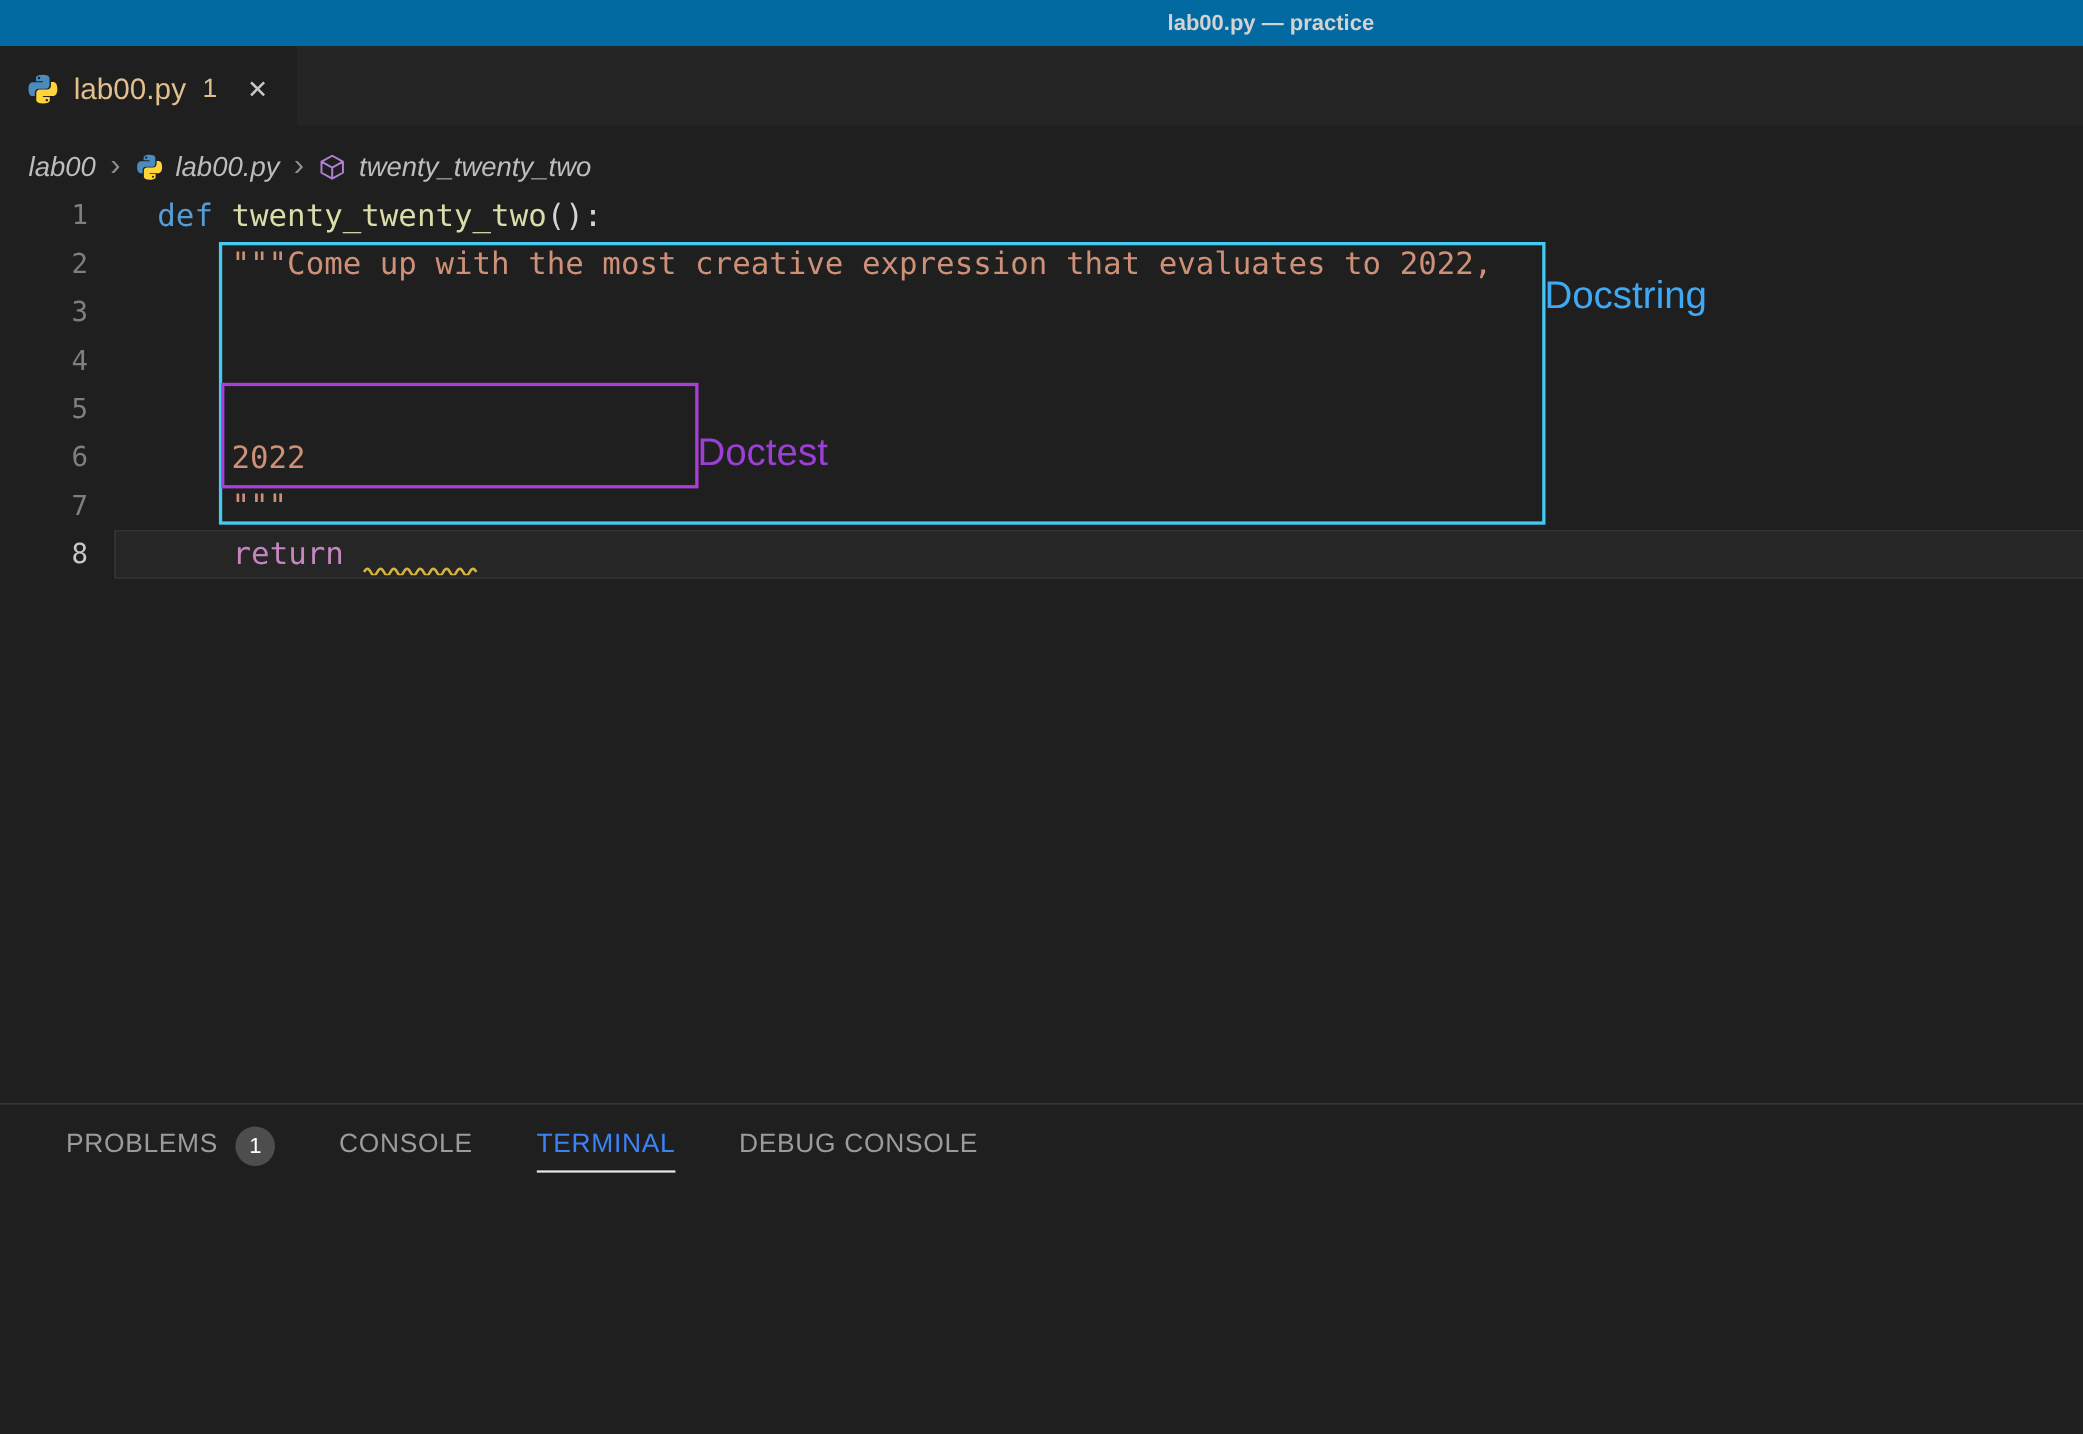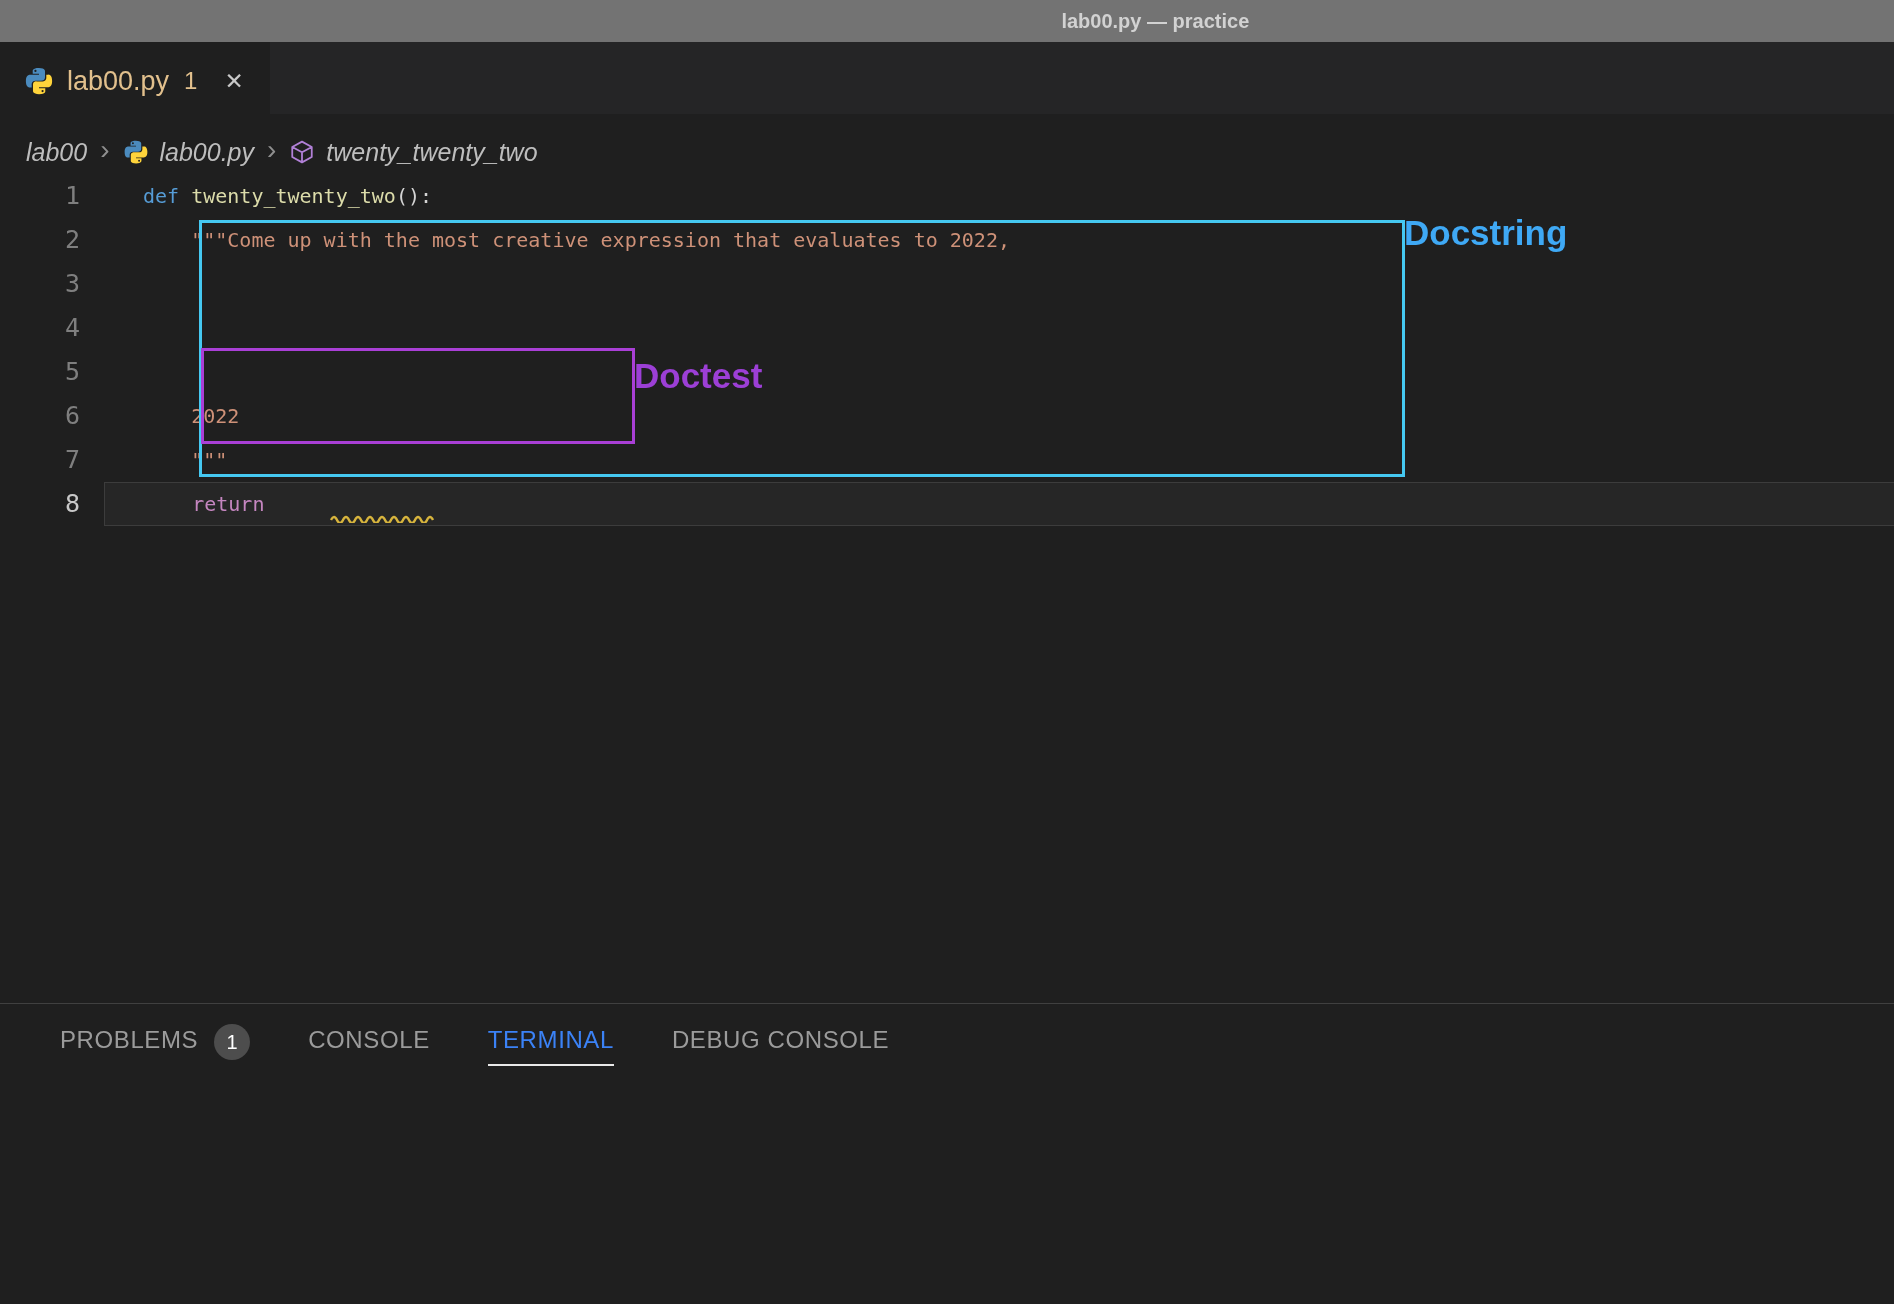--- a/index.html
+++ b/index.html
@@ -1,19 +1,19 @@
 <!DOCTYPE html>
 <html style="--c-keyword: #569cd6; --c-keyword_control: #c586c0; --c-function_name: #dcdcaa; --c-string: #ce9178; --c-plain: #d4d4d4; --c-modified_tab: #e2c08d; --c-warning_squiggle: #d7b43d; --c-docstring_box: #45c8f1; --c-docstring_label: #3fa9f5; --c-doctest_box: #a93fd6; --c-doctest_label: #9c3fd6;"><head>
 <meta charset="utf-8">
 <style>
   html,body{margin:0;padding:0;overflow:hidden;background:#1f1f1f;}
   .app{position:relative;width:1894px;height:1304px;background:#1f1f1f;font-family:"Liberation Sans",sans-serif;}
 
   
-  .titlebar{position:absolute;top:0;left:0;right:0;height:42px;background:#737373;padding-left:38px;}
+  .titlebar{position:absolute;top:0;left:0;right:0;height:42px;background:#0369a1;padding-left:38px;}
   .window-title{position:absolute;top:0;left:61%;transform:translateX(-50%);line-height:42px;
     font-size:20px;font-weight:600;color:#d2d2d2;white-space:nowrap;}
 
   
   .tabstrip{position:absolute;top:42px;left:0;right:0;height:72px;background:#252526;}
   .tab{position:absolute;left:0;top:0;height:72px;background:#1f1f1f;display:flex;align-items:center;
     padding:6px 26px 0 24px;gap:13px;box-sizing:border-box;}
   .tab-label{font-size:27px;color:var(--c-modified_tab,#e2c08d);}
   .tab-badge{font-size:24px;color:var(--c-modified_tab,#e2c08d);margin-left:2px;}
   .tab-close{font-size:23px;color:#c8c8c8;margin-left:14px;cursor:pointer;}
@@ -24,37 +24,37 @@
     padding:8px 0 0 26px;gap:11px;font-size:25px;color:#bdbdbd;}
   .crumb{cursor:pointer;font-style:italic;}
   .crumb-sep{color:#8f8f8f;font-size:28px;line-height:1;margin:0 2px 4px 2px;}
   .crumb-icon{width:26px;height:26px;}
 
   
   .editor{position:absolute;top:174px;left:0;right:0;}
   .code-line{display:flex;height:44px;}
   .gutter{flex:0 0 104px;width:104px;text-align:right;padding-right:24px;box-sizing:border-box;
     font-family:"DejaVu Sans Mono",monospace;font-size:25px;line-height:44px;color:#7f7f7f;}
-  .line-text{flex:1;font-family:"DejaVu Sans Mono",monospace;font-size:20px;line-height:44px;
+  .line-text{flex:1;font-family:"DejaVu Sans Mono",monospace;font-size:28px;line-height:44px;
     white-space:pre;padding-left:39px;}
   .code-line.current .line-text{background:rgba(255,255,255,0.035);
     border-top:1px solid rgba(255,255,255,0.10);border-bottom:1px solid rgba(255,255,255,0.10);
     border-left:1px solid rgba(255,255,255,0.10);line-height:42px;}
   .code-line.current .gutter{color:#c8c8c8;}
   .tok-kw{color:var(--c-keyword,#569cd6);}
   .tok-kw2{color:var(--c-keyword_control,#c586c0);margin-top:17px;}
   .tok-fn{color:var(--c-function_name,#dcdcaa);}
   .tok-str{color:var(--c-string,#ce9178);}
   .tok-plain{color:var(--c-plain,#d4d4d4);}
 
   
   .anno-box{position:absolute;pointer-events:none;}
   #box-docstring{left:199px;top:220px;width:1200px;height:251px;border:3px solid var(--c-docstring_box,#45c8f1);}
   #box-doctest{left:201px;top:348px;width:428px;height:90px;border:3px solid var(--c-doctest_box,#a93fd6);}
-  .anno-label{position:absolute;font-size:35px;font-weight:700;pointer-events:none;}
+  .anno-label{position:absolute;font-size:35px;font-weight:400;pointer-events:none;margin-top:36px;}
   #label-docstring{left:1404px;top:213px;color:var(--c-docstring_label,#3fa9f5);}
   #label-doctest{left:634px;top:356px;color:var(--c-doctest_label,#9c3fd6);}
   .squiggle{position:absolute;left:330px;top:514px;width:106px;height:9px;pointer-events:none;}
 
   
   .panel{position:absolute;top:1003px;left:0;right:0;bottom:0;border-top:1px solid #404040;background:#1f1f1f;padding-left:24px;}
   .panel-tabs{display:flex;align-items:center;gap:58px;padding:16px 0 0 36px;height:52px;}
   .panel-tab{display:flex;align-items:center;gap:16px;cursor:pointer;}
   .panel-tab-label{font-size:24px;letter-spacing:0.6px;color:#9b9b9b;padding-bottom:10px;border-bottom:2px solid transparent;}
   .panel-tab.active .panel-tab-label{color:#3b82f6;border-bottom-color:#e9e9e9;}

